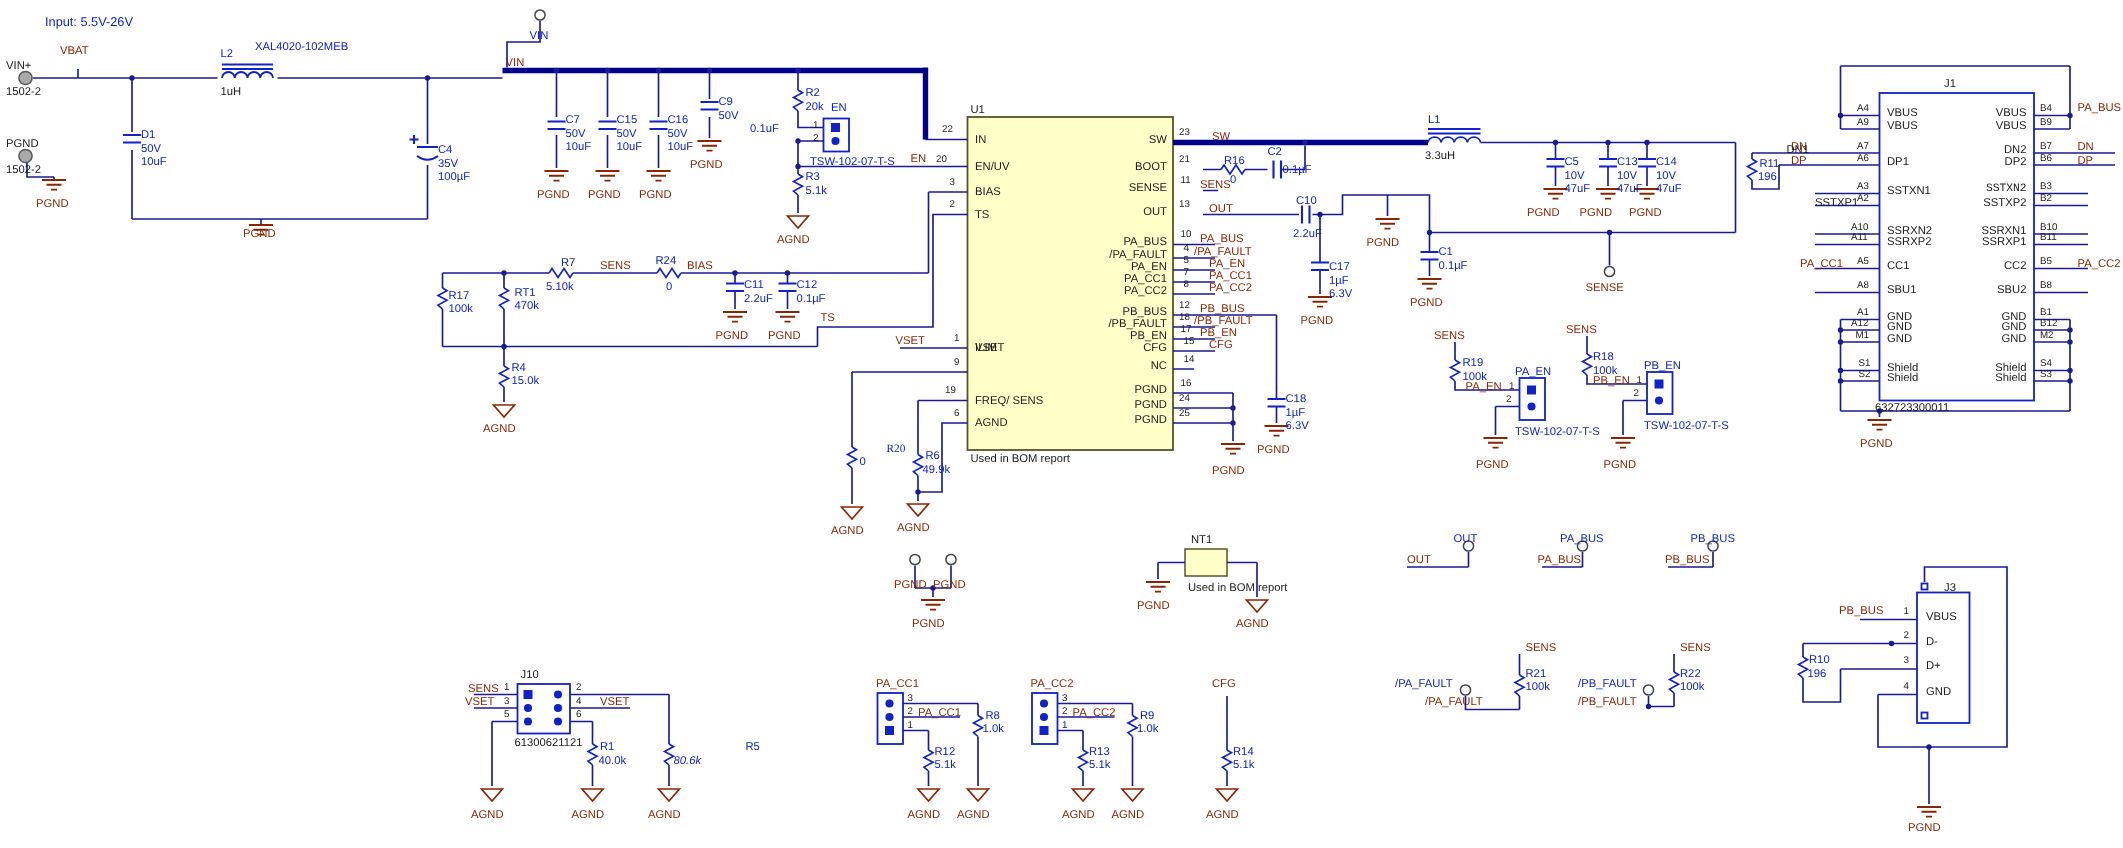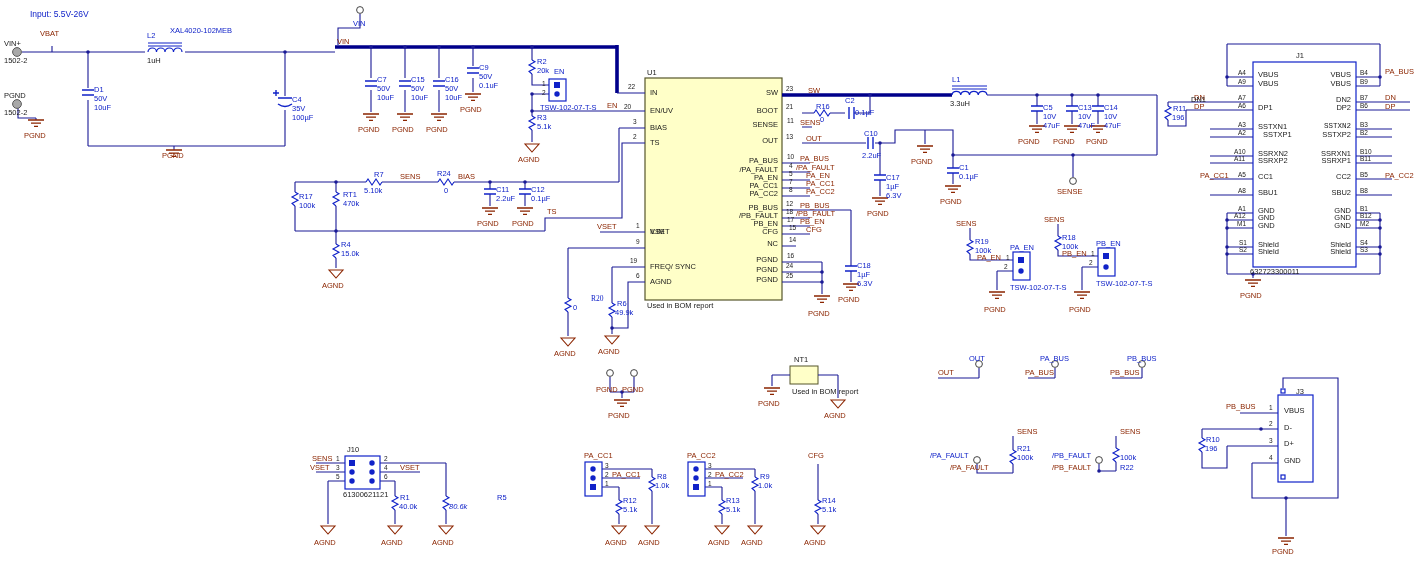--- a/index.html
+++ b/index.html
@@ -343,21 +343,21 @@
       <span class="lbl blu" style="left: 411px; top: 76px;">C15</span>
       <span class="lbl blu" style="left: 411px; top: 85px;">50V</span>
       <span class="lbl blu" style="left: 411px; top: 94px;">10uF</span>
       <span class="lbl gnd" style="left: 392px; top: 126px;">PGND</span>
       <span class="lbl blu" style="left: 445px; top: 76px;">C16</span>
       <span class="lbl blu" style="left: 445px; top: 85px;">50V</span>
       <span class="lbl blu" style="left: 445px; top: 94px;">10uF</span>
       <span class="lbl gnd" style="left: 426px; top: 126px;">PGND</span>
       <span class="lbl blu" style="left: 479px; top: 64px;">C9</span>
       <span class="lbl blu" style="left: 479px; top: 73px;">50V</span>
-      <span class="lbl blu" style="left: 479px; top: 82px; text-align: center;">0.1uF</span>
+      <span class="lbl blu" style="left: 500px; top: 82px; text-align: center;">0.1uF</span>
       <span class="lbl gnd" style="left: 460px; top: 106px;">PGND</span>
       <span class="lbl blu" style="left: 537px; top: 58px;">R2</span>
       <span class="lbl blu" style="left: 537px; top: 67px;">20k</span>
       <span class="lbl blu" style="left: 554px; top: 68px;">EN</span>
       <span class="lbl blu" style="left: 540px; top: 104px;">TSW-102-07-T-S</span>
       <span class="lbl pin" style="left: 542px; top: 81px;">1</span>
       <span class="lbl pin" style="left: 542px; top: 90px;">2</span>
       <span class="lbl blu" style="left: 537px; top: 114px;">R3</span>
       <span class="lbl blu" style="left: 537px; top: 123px;">5.1k</span>
       <span class="lbl gnd" style="left: 518px; top: 156px;">AGND</span>
@@ -397,21 +397,21 @@
       <span class="lbl pin" style="left: 636px; top: 223px;">1</span>
       <span class="lbl pin" style="left: 636px; top: 239px;">9</span>
       <span class="lbl pin" style="left: 630px; top: 258px;">19</span>
       <span class="lbl pin" style="left: 636px; top: 273px;">6</span>
       <span class="lbl blk" style="left: 650px; top: 89px;">IN</span>
       <span class="lbl blk" style="left: 650px; top: 107px;">EN/UV</span>
       <span class="lbl blk" style="left: 650px; top: 124px;">BIAS</span>
       <span class="lbl blk" style="left: 650px; top: 139px;">TS</span>
       <span class="lbl blk" style="left: 650px; top: 228px;">VSET</span>
       <span class="lbl blk" style="left: 650px; top: 228px;">ILIM</span>
-      <span class="lbl blk" style="left: 650px; top: 263px;">FREQ/ SYNC</span>
+      <span class="lbl blk" style="left: 650px; top: 263px;">FREQ/ SENS</span>
       <span class="lbl blk" style="left: 650px; top: 278px;">AGND</span>
       <span class="lbl blk ra" style="left: 718px; top: 89px;">SW</span>
       <span class="lbl blk ra" style="left: 718px; top: 107px;">BOOT</span>
       <span class="lbl blk ra" style="left: 718px; top: 121px;">SENSE</span>
       <span class="lbl blk ra" style="left: 718px; top: 137px;">OUT</span>
       <span class="lbl blk ra" style="left: 718px; top: 157px;">PA_BUS</span>
       <span class="lbl blk ra" style="left: 718px; top: 166px;">/PA_FAULT</span>
       <span class="lbl blk ra" style="left: 718px; top: 174px;">PA_EN</span>
       <span class="lbl blk ra" style="left: 718px; top: 182px;">PA_CC1</span>
       <span class="lbl blk ra" style="left: 718px; top: 190px;">PA_CC2</span>
@@ -507,21 +507,21 @@
       <span class="lbl pin" style="left: 1238px; top: 206px;">A1</span>
       <span class="lbl pin" style="left: 1234px; top: 213px;">A12</span>
       <span class="lbl pin" style="left: 1237px; top: 221px;">M1</span>
       <span class="lbl pin" style="left: 1239px; top: 240px;">S1</span>
       <span class="lbl pin" style="left: 1239px; top: 247px;">S2</span>
       <span class="lbl blk" style="left: 1258px; top: 71px;">VBUS</span>
       <span class="lbl blk" style="left: 1258px; top: 80px;">VBUS</span>
       <span class="lbl blk" style="left: 1191px; top: 96px;">DN1</span>
       <span class="lbl blk" style="left: 1258px; top: 104px;">DP1</span>
       <span class="lbl blk" style="left: 1258px; top: 123px;">SSTXN1</span>
-      <span class="lbl blk" style="left: 1263px; top: 131px;">SSTXP1</span>
+      <span class="lbl blk" style="left: 1210px; top: 131px;">SSTXP1</span>
       <span class="lbl blk" style="left: 1258px; top: 150px;">SSRXN2</span>
       <span class="lbl blk" style="left: 1258px; top: 157px;">SSRXP2</span>
       <span class="lbl blk" style="left: 1258px; top: 173px;">CC1</span>
       <span class="lbl blk" style="left: 1258px; top: 189px;">SBU1</span>
       <span class="lbl blk" style="left: 1258px; top: 207px;">GND</span>
       <span class="lbl blk" style="left: 1258px; top: 214px;">GND</span>
       <span class="lbl blk" style="left: 1258px; top: 222px;">GND</span>
       <span class="lbl blk" style="left: 1258px; top: 241px;">Shield</span>
       <span class="lbl blk" style="left: 1258px; top: 248px;">Shield</span>
       <span class="lbl blk raj" style="left: 1303px; top: 71px;">VBUS</span>
@@ -584,21 +584,21 @@
       <span class="lbl blu" style="left: 1096px; top: 280px;">TSW-102-07-T-S</span>
       <span class="lbl gnd" style="left: 1069px; top: 306px;">PGND</span>
       <span class="lbl blu" style="left: 930px; top: 452px;">/PA_FAULT</span>
       <span class="lbl net" style="left: 950px; top: 464px;">/PA_FAULT</span>
       <span class="lbl net" style="left: 1017px; top: 428px;">SENS</span>
       <span class="lbl blu" style="left: 1017px; top: 445px;">R21</span>
       <span class="lbl blu" style="left: 1017px; top: 454px;">100k</span>
       <span class="lbl blu" style="left: 1052px; top: 452px;">/PB_FAULT</span>
       <span class="lbl net" style="left: 1052px; top: 464px;">/PB_FAULT</span>
       <span class="lbl net" style="left: 1120px; top: 428px;">SENS</span>
-      <span class="lbl blu" style="left: 1120px; top: 445px; margin-top: 19px;">R22</span>
+      <span class="lbl blu" style="left: 1120px; top: 445px;">R22</span>
       <span class="lbl blu" style="left: 1120px; top: 454px;">100k</span>
       <span class="lbl gnd" style="left: 596px; top: 386px;">PGND</span>
       <span class="lbl gnd" style="left: 622px; top: 386px;">PGND</span>
       <span class="lbl gnd" style="left: 608px; top: 412px;">PGND</span>
       <span class="lbl blk" style="left: 794px; top: 356px;">NT1</span>
       <span class="lbl blk" style="left: 792px; top: 388px;">Used in BOM report</span>
       <span class="lbl gnd" style="left: 758px; top: 400px;">PGND</span>
       <span class="lbl gnd" style="left: 824px; top: 412px;">AGND</span>
       <span class="lbl blk" style="left: 347px; top: 446px;">J10</span>
       <span class="lbl net" style="left: 312px; top: 455px;">SENS</span>

